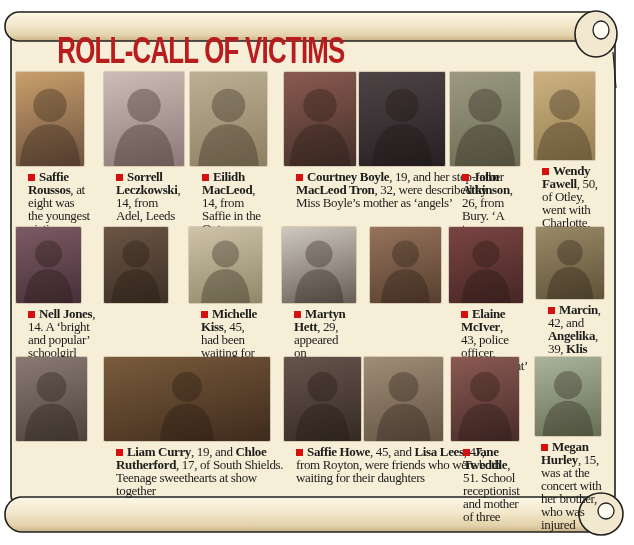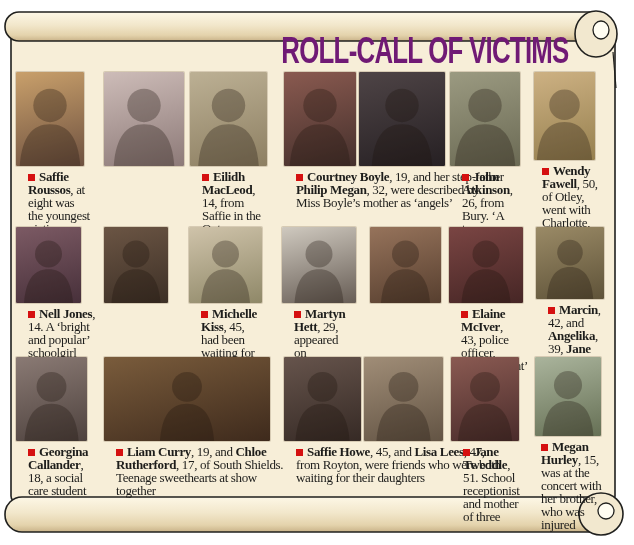--- a/index.html
+++ b/index.html
@@ -4,22 +4,22 @@
 <style>
   *{box-sizing:border-box}
   html,body{margin:0;padding:0}
   body{
     width:634px;height:545px;position:relative;background:#fff;
     font-family:"Liberation Serif",serif;color:var(--ink,#1d1d1b);overflow:hidden;
   }
   .scroll-bg{position:absolute;left:0;top:0;width:634px;height:545px}
   .scroll-body-rect{fill:var(--paper,#f7eed8)}
 
-  .title{position:absolute;left:12px;top:33px;width:602px;margin:0;text-align:right;
-         color:#701a75;line-height:34px;height:36px}
+  .title{position:absolute;left:12px;top:33px;width:602px;margin:0;text-align:left;
+         color:#b91c1c;line-height:34px;height:36px}
   .title span{display:inline-block;font-family:"Liberation Sans",sans-serif;font-weight:bold;
          font-size:34px;letter-spacing:-1px;transform:scale(.76,1.1);transform-origin:center;
          white-space:nowrap}
 
   .grid{position:absolute;left:0;top:0;width:634px;height:545px}
   .cell{position:absolute}
   .photo{position:relative;overflow:hidden;border-radius:1px;
          box-shadow:0 0 0 1px rgba(120,100,70,.25)}
   .photo .sil{position:absolute;left:0;top:0;width:100%;height:100%}
   .photos{display:flex;gap:3px}
@@ -92,20 +92,21 @@
   </div>
   <div class="cell" style="left:104px;top:72px;width:84px">
     <div class="photo p-r1c2" style="width:80px;height:94px">
         <svg class="sil" viewBox="0 0 64 90" preserveAspectRatio="xMidYMax meet" xmlns="http://www.w3.org/2000/svg">
     <g fill="rgba(25,15,10,.30)">
       <circle cx="32" cy="32" r="16"></circle>
       <path d="M32 50c-17 0-27 12-29 40h58c-2-28-12-40-29-40z"></path>
     </g>
   </svg>
       </div>
+    <p class="cap"><span class="bullet"></span><b>Sorrell Leczkowski</b><span>, 14, from Adel, Leeds</span></p>
   </div>
   <div class="cell" style="left:190px;top:72px;width:84px">
     <div class="photo p-r1c3" style="width:77px;height:94px">
         <svg class="sil" viewBox="0 0 64 90" preserveAspectRatio="xMidYMax meet" xmlns="http://www.w3.org/2000/svg">
     <g fill="rgba(25,15,10,.30)">
       <circle cx="32" cy="32" r="16"></circle>
       <path d="M32 50c-17 0-27 12-29 40h58c-2-28-12-40-29-40z"></path>
     </g>
   </svg>
       </div>
@@ -123,21 +124,21 @@
         </div>
       <div class="photo p-r1c4b" style="width:86px;height:94px">
           <svg class="sil" viewBox="0 0 64 90" preserveAspectRatio="xMidYMax meet" xmlns="http://www.w3.org/2000/svg">
     <g fill="rgba(25,15,10,.30)">
       <circle cx="32" cy="32" r="16"></circle>
       <path d="M32 50c-17 0-27 12-29 40h58c-2-28-12-40-29-40z"></path>
     </g>
   </svg>
         </div>
     </div>
-    <p class="cap"><span class="bullet"></span><b>Courtney Boyle</b><span>, 19, and her step-father </span><b>Philip Megan</b><span>, 32, were described by Miss Boyle’s mother as ‘angels’</span></p>
+    <p class="cap"><span class="bullet"></span><b>Courtney Boyle</b><span>, 19, and her step-father </span><b>MacLeod Tron</b><span>, 32, were described by Miss Boyle’s mother as ‘angels’</span></p>
   </div>
   <div class="cell" style="left:450px;top:72px;width:80px">
     <div class="photo p-r1c5" style="width:70px;height:94px">
         <svg class="sil" viewBox="0 0 64 90" preserveAspectRatio="xMidYMax meet" xmlns="http://www.w3.org/2000/svg">
     <g fill="rgba(25,15,10,.30)">
       <circle cx="32" cy="32" r="16"></circle>
       <path d="M32 50c-17 0-27 12-29 40h58c-2-28-12-40-29-40z"></path>
     </g>
   </svg>
       </div>
@@ -221,33 +222,32 @@
   </div>
   <div class="cell" style="left:536px;top:227px;width:82px">
     <div class="photo p-r2c7" style="width:68px;height:72px">
         <svg class="sil" viewBox="0 0 64 90" preserveAspectRatio="xMidYMax meet" xmlns="http://www.w3.org/2000/svg">
     <g fill="rgba(25,15,10,.30)">
       <circle cx="32" cy="32" r="16"></circle>
       <path d="M32 50c-17 0-27 12-29 40h58c-2-28-12-40-29-40z"></path>
     </g>
   </svg>
       </div>
-    <p class="cap"><span class="bullet"></span><b>Marcin</b><span>, 42, and </span><b>Angelika</b><span>, 39, </span><b>Jane</b><span> were collecting their daughters</span></p>
+    <p class="cap"><span class="bullet"></span><b>Marcin</b><span>, 42, and </span><b>Angelika</b><span>, 39, </span><b>Klis</b><span> were collecting their daughters</span></p>
   </div>
 
   <div class="cell" style="left:16px;top:357px;width:86px">
     <div class="photo p-r3c1" style="width:71px;height:84px">
         <svg class="sil" viewBox="0 0 64 90" preserveAspectRatio="xMidYMax meet" xmlns="http://www.w3.org/2000/svg">
     <g fill="rgba(25,15,10,.30)">
       <circle cx="32" cy="32" r="16"></circle>
       <path d="M32 50c-17 0-27 12-29 40h58c-2-28-12-40-29-40z"></path>
     </g>
   </svg>
       </div>
-    <p class="cap"><span class="bullet"></span><b>Georgina Callander</b><span>, 18, a social care student</span></p>
   </div>
   <div class="cell" style="left:104px;top:357px;width:194px">
     <div class="photo p-r3c2" style="width:166px;height:84px">
         <svg class="sil" viewBox="0 0 64 90" preserveAspectRatio="xMidYMax meet" xmlns="http://www.w3.org/2000/svg">
     <g fill="rgba(25,15,10,.30)">
       <circle cx="32" cy="32" r="16"></circle>
       <path d="M32 50c-17 0-27 12-29 40h58c-2-28-12-40-29-40z"></path>
     </g>
   </svg>
       </div>

